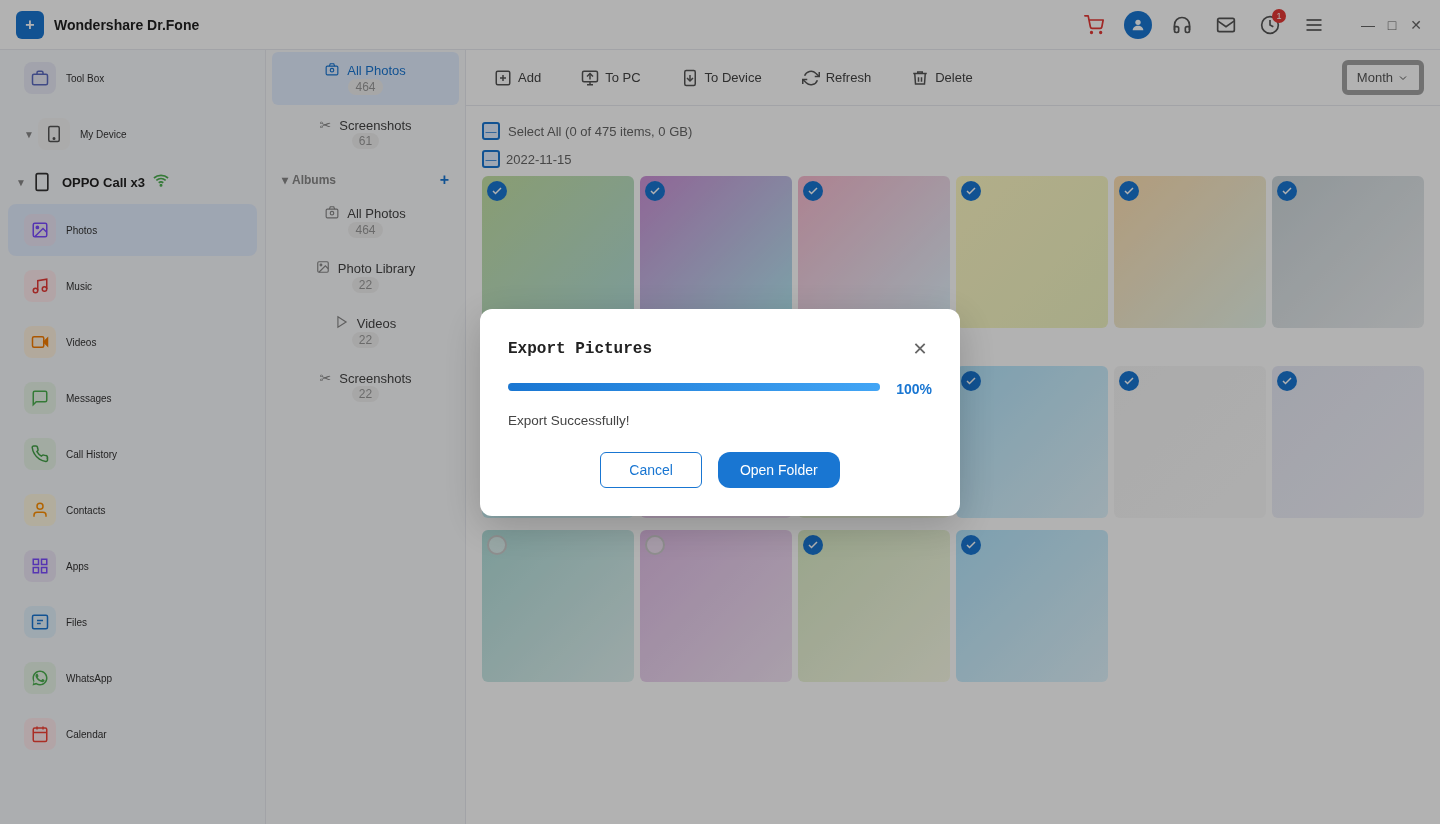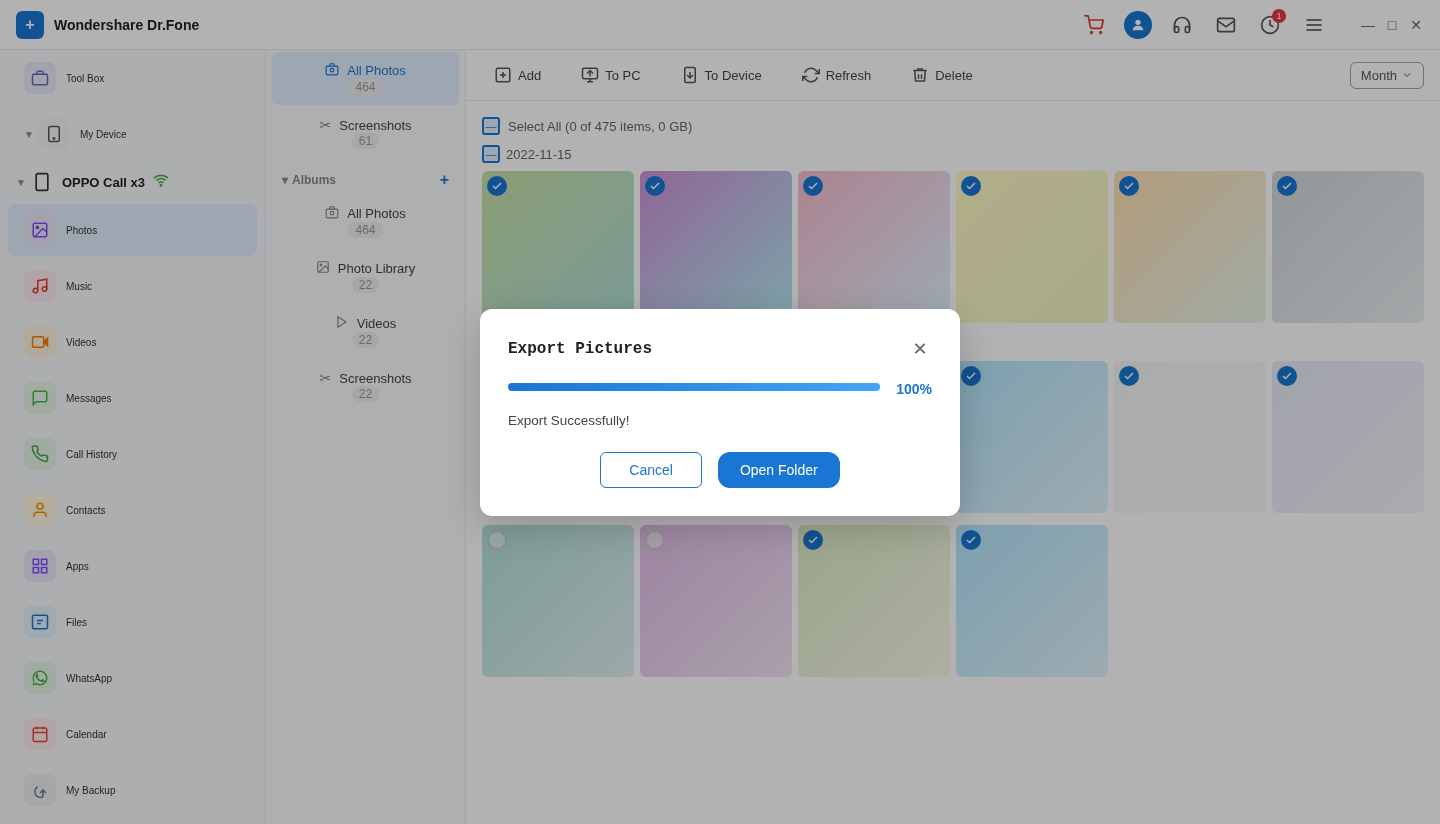--- a/index.html
+++ b/index.html
@@ -52,21 +52,21 @@
     .sub-sidebar-add-btn { color: #1976d2; font-size: 16px; cursor: pointer; margin-left: auto; }
 
     
     .content-area { flex: 1; display: flex; flex-direction: column; overflow: hidden; }
 
     
     .toolbar { display: flex; align-items: center; padding: 10px 16px; border-bottom: 1px solid #e8eaf0; gap: 16px; background: #fff; flex-shrink: 0; }
     .toolbar-btn { display: flex; align-items: center; gap: 6px; padding: 6px 12px; border: none; background: none; cursor: pointer; font-size: 13px; color: #444; border-radius: 6px; transition: background 0.15s; }
     .toolbar-btn svg { width: 18px; height: 18px; }
     .toolbar-spacer { flex: 1; }
-    .month-dropdown { display: flex; align-items: center; gap: 4px; padding: 5px 10px; border: 1px solid #a3a3a3; border-radius: 6px; cursor: pointer; font-size: 13px; color: #555; background: #fff; }
+    .month-dropdown { display: flex; align-items: center; gap: 4px; padding: 5px 10px; border: 5px solid #a3a3a3; border-radius: 6px; cursor: pointer; font-size: 13px; color: #555; background: #fff; }
 
     
     .photo-area { flex: 1; overflow-y: auto; padding: 10px 16px; background: #fff; }
     .select-all-bar { display: flex; align-items: center; gap: 8px; padding: 6px 0 10px; font-size: 13px; color: #666; }
     .checkbox-minus { width: 18px; height: 18px; background: #e3eeff; border: 2px solid #1976d2; border-radius: 3px; display: flex; align-items: center; justify-content: center; color: #1976d2; font-size: 11px; flex-shrink: 0; }
     .date-label { display: flex; align-items: center; gap: 6px; font-size: 13px; color: #666; margin-bottom: 8px; font-weight: 500; }
     .photo-grid { display: grid; grid-template-columns: repeat(6, 1fr); gap: 6px; margin-bottom: 12px; }
     .photo-cell { position: relative; aspect-ratio: 1; border-radius: 6px; overflow: hidden; cursor: pointer; }
     .photo-check { position: absolute; top: 5px; left: 5px; width: 20px; height: 20px; background: #1976d2; border-radius: 50%; display: flex; align-items: center; justify-content: center; }
     .photo-check svg { width: 12px; height: 12px; color: #fff; }
@@ -280,30 +280,20 @@
     <div class="sidebar-item">
       <div class="sidebar-item-icon" style="background:#ffebee;">
         <svg width="18" height="18" viewBox="0 0 24 24" fill="none" stroke="#f44336" stroke-width="2">
             <rect x="3" y="4" width="18" height="18" rx="2"></rect>
             <line x1="16" y1="2" x2="16" y2="6"></line>
             <line x1="8" y1="2" x2="8" y2="6"></line>
             <line x1="3" y1="10" x2="21" y2="10"></line>
           </svg>
       </div>
       <span class="sidebar-item-label">Calendar</span>
-    </div>
-    <div class="sidebar-item">
-      <div class="sidebar-item-icon" style="background:#eceff1;">
-        <svg width="18" height="18" viewBox="0 0 24 24" fill="none" stroke="#607d8b" stroke-width="2">
-            <path d="M20 16l-4-4-4 4"></path>
-            <path d="M16 12v9"></path>
-            <path d="M9 7.79A7 7 0 1 0 16 21"></path>
-          </svg>
-      </div>
-      <span class="sidebar-item-label">My Backup</span>
     </div>
     <div class="sidebar-item">
       
       
     </div>
 
     <div style="flex:1;"></div>
 
   </div>
 

